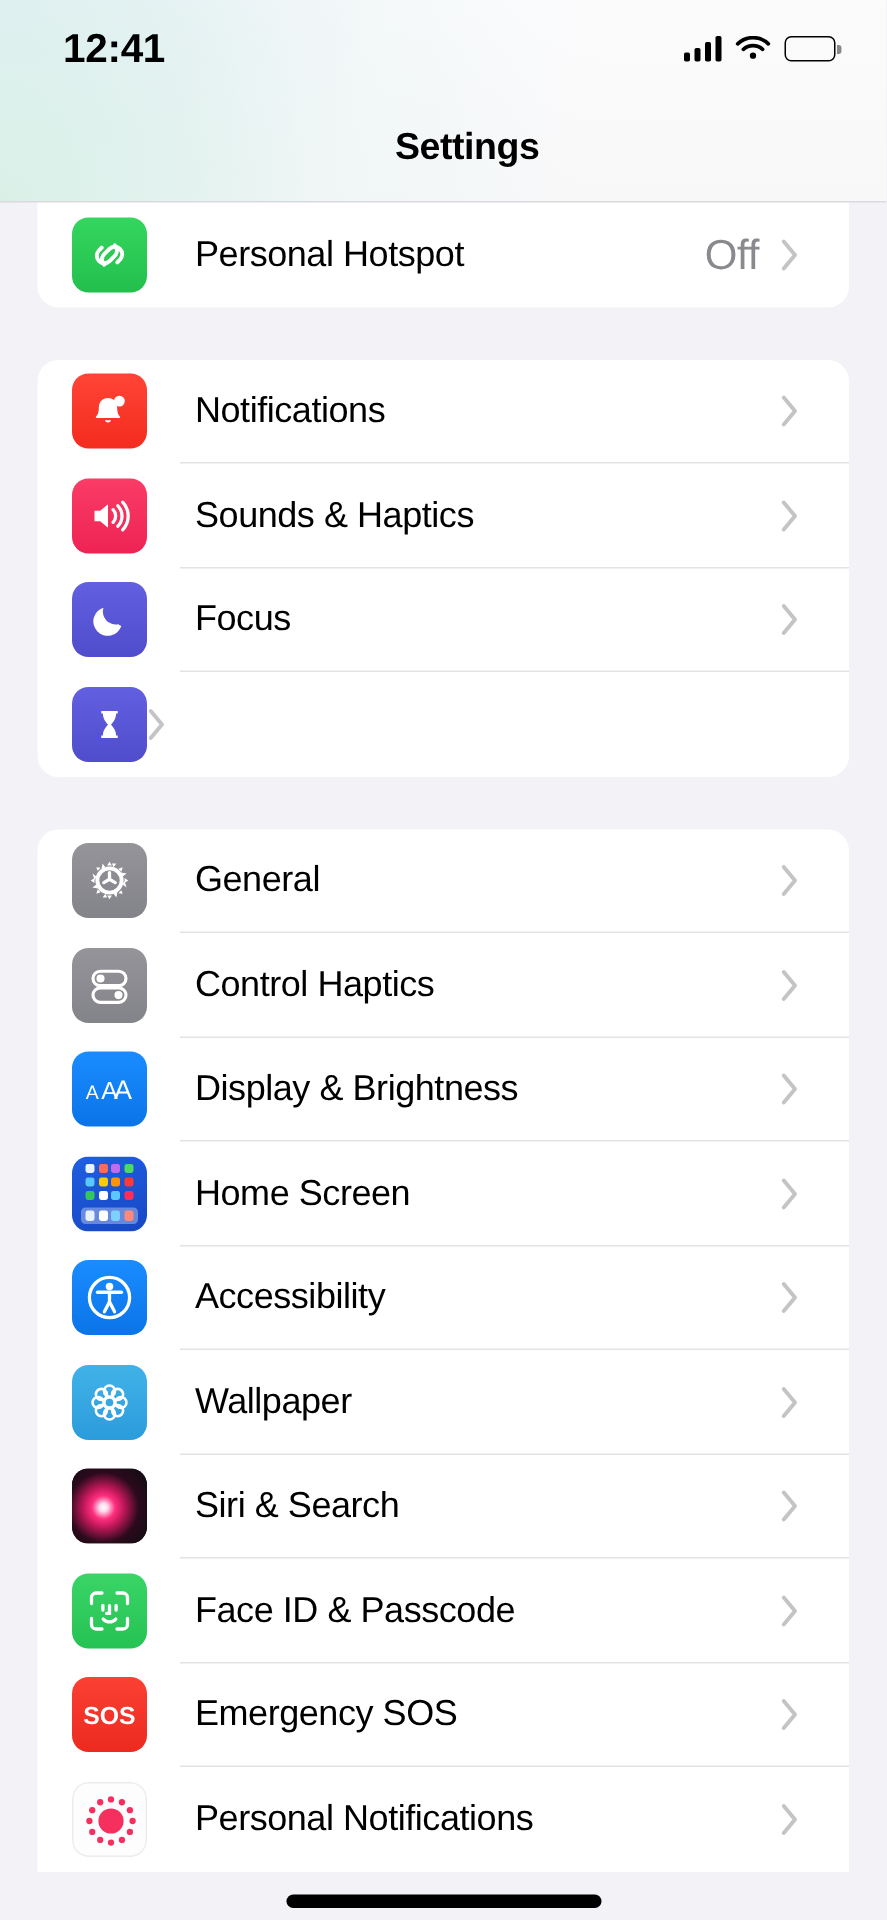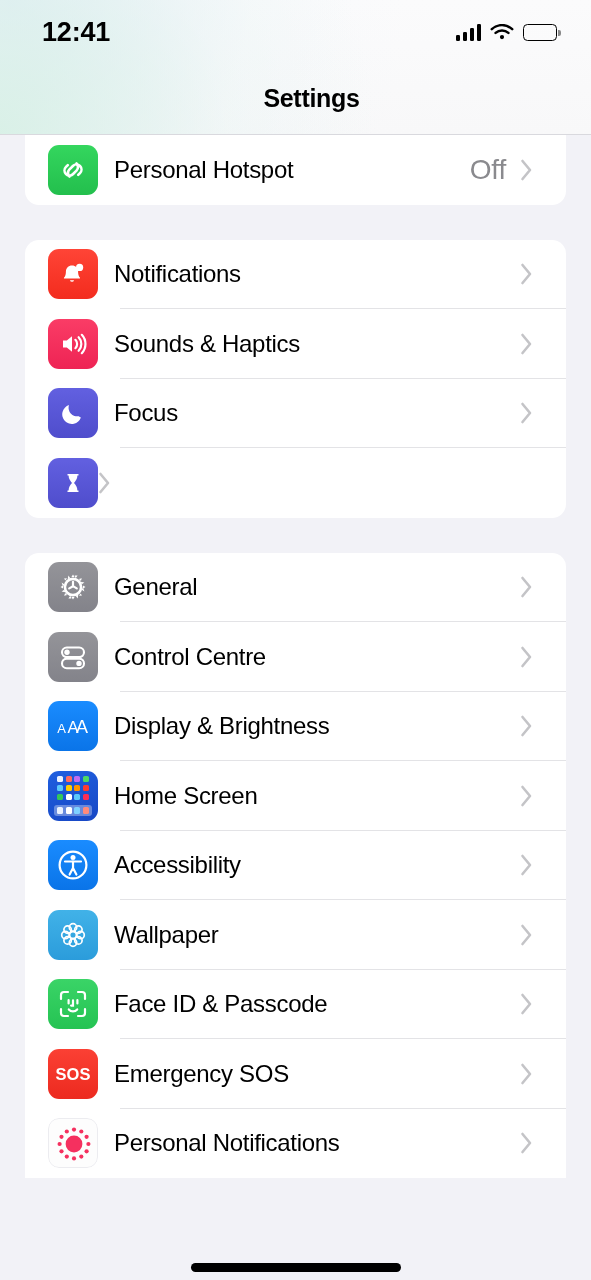--- a/index.html
+++ b/index.html
@@ -161,21 +161,21 @@
     flex: 0 0 50px;
     position: relative;
     overflow: hidden;
     display: flex;
     align-items: center;
     justify-content: center;
   }
 
   .row-label {
     flex: 1;
-    margin-left: 16px;
+    margin-left: 32px;
     font-size: 24px;
     color: #000;
     letter-spacing: -0.3px;
     white-space: nowrap;
   }
 
   .row-value {
     font-size: 28px;
     color: #8a8a8e;
     letter-spacing: -0.2px;
@@ -391,21 +391,21 @@
 
     <div class="row">
       <div class="icon-box" style="background:linear-gradient(180deg,#949499 0%,#83838a 100%)">
         <svg class="glyph" width="34" height="34" viewBox="0 0 34 34">
           <rect x="6" y="7.5" width="22" height="9.6" rx="4.8" fill="none" stroke="#fff" stroke-width="2.1"></rect>
           <circle cx="11" cy="12.3" r="2.7" fill="#fff"></circle>
           <rect x="6" y="18.6" width="22" height="9.6" rx="4.8" fill="none" stroke="#fff" stroke-width="2.1"></rect>
           <circle cx="23" cy="23.4" r="2.7" fill="#fff"></circle>
         </svg>
       </div>
-      <div class="row-label">Control Centre</div>
+      <div class="row-label">Control Haptics</div>
       <span class="chevron">
         <svg width="14" height="24" viewBox="0 0 14 24">
             <path d="M2.5 3 10 12l-7.5 9" stroke="#c4c4c7" stroke-width="2.6" fill="none" stroke-linecap="round" stroke-linejoin="round"></path>
           </svg>
       </span>
       <span class="sep"></span>
     </div>
 
     <div class="row">
       <div class="icon-box" style="background:linear-gradient(180deg,#1a8cff 0%,#0a74e8 100%)">
@@ -499,20 +499,32 @@
       </div>
       <div class="row-label">Wallpaper</div>
       <span class="chevron">
         <svg width="14" height="24" viewBox="0 0 14 24">
             <path d="M2.5 3 10 12l-7.5 9" stroke="#c4c4c7" stroke-width="2.6" fill="none" stroke-linecap="round" stroke-linejoin="round"></path>
           </svg>
       </span>
       <span class="sep"></span>
     </div>
 
+    <div class="row">
+      <div class="icon-box">
+        <div class="siri-orb"></div>
+      </div>
+      <div class="row-label">Siri &amp; Search</div>
+      <span class="chevron">
+        <svg width="14" height="24" viewBox="0 0 14 24">
+            <path d="M2.5 3 10 12l-7.5 9" stroke="#c4c4c7" stroke-width="2.6" fill="none" stroke-linecap="round" stroke-linejoin="round"></path>
+          </svg>
+      </span>
+      <span class="sep"></span>
+    </div>
 
     <div class="row">
       <div class="icon-box" style="background:linear-gradient(180deg,#3ad467 0%,#25c353 100%)">
         <svg class="glyph" width="36" height="36" viewBox="0 0 36 36">
           <g fill="none" stroke="#fff" stroke-width="2.2" stroke-linecap="round">
             <path d="M6 13V9a3 3 0 0 1 3-3h4"></path>
             <path d="M30 13V9a3 3 0 0 0-3-3h-4"></path>
             <path d="M6 23v4a3 3 0 0 0 3 3h4"></path>
             <path d="M30 23v4a3 3 0 0 1-3 3h-4"></path>
             <path d="M13.6 14.2v3.2M22.4 14.2v3.2"></path>

